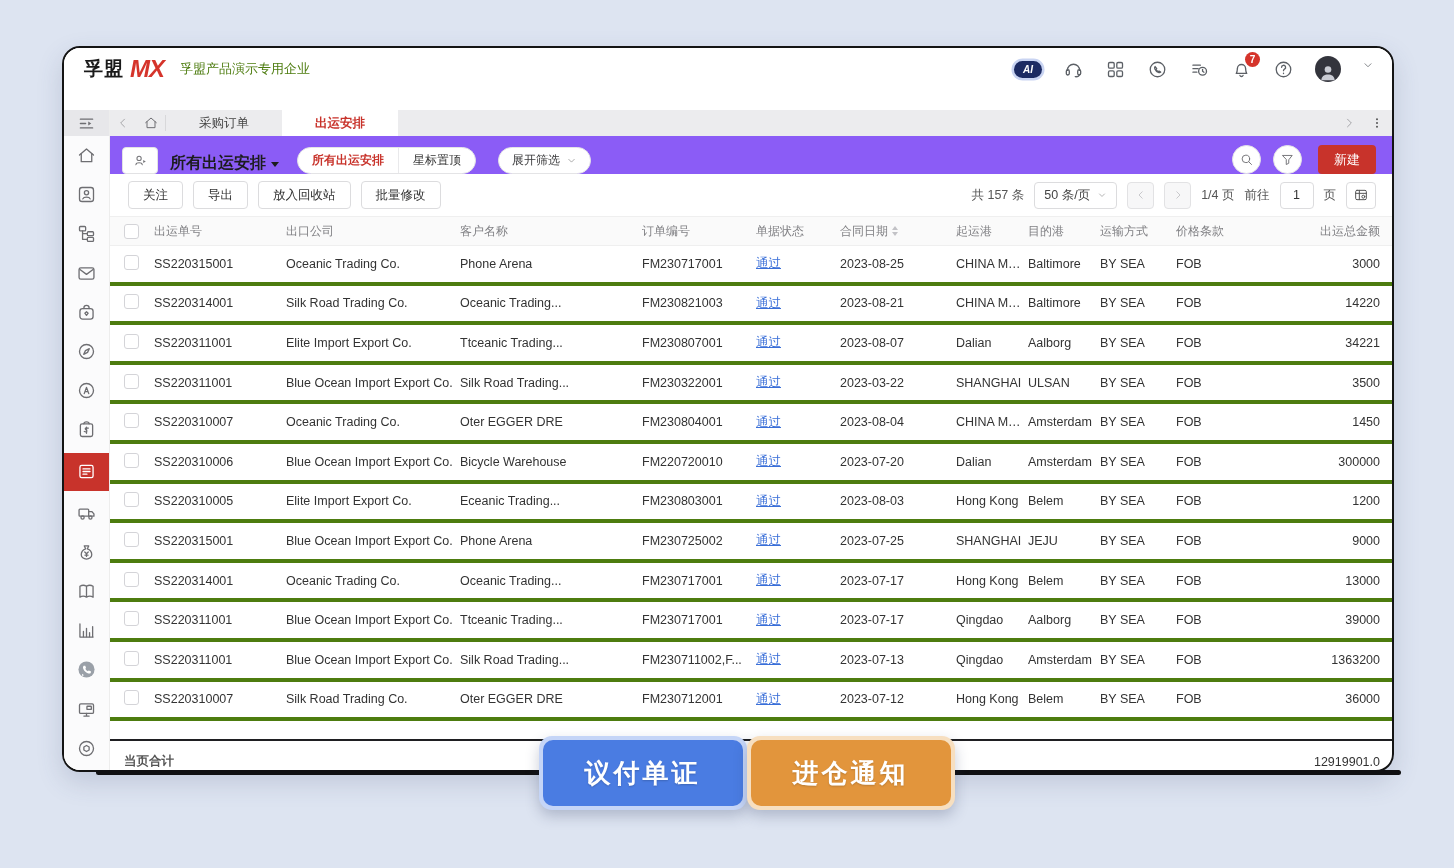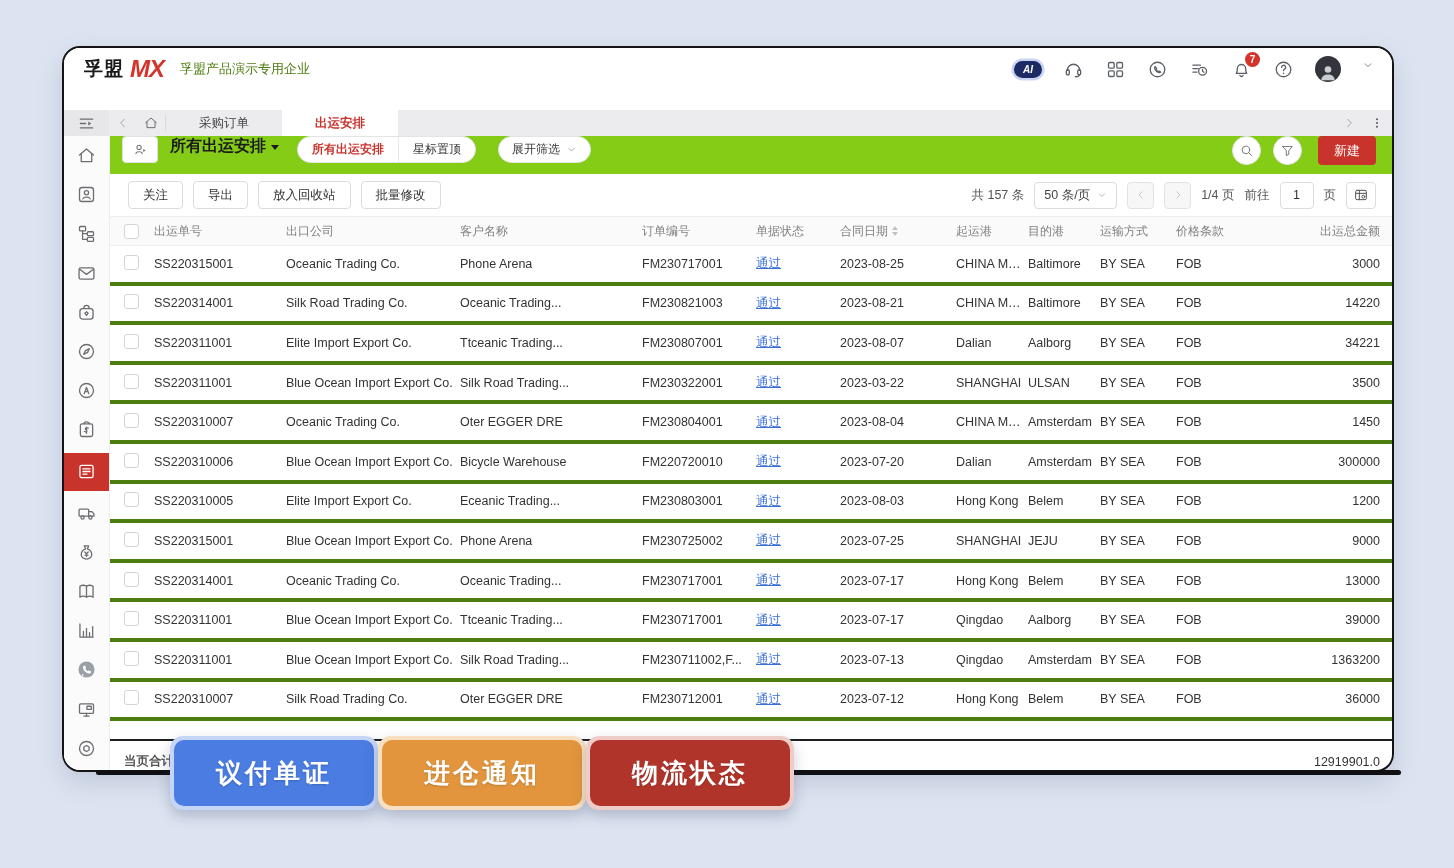--- a/index.html
+++ b/index.html
@@ -60,21 +60,21 @@
   .tab-nav { width:26px; display:flex; align-items:center; justify-content:center; color:#9a9a9e; cursor:pointer; }
   .tab-nav svg { width:14px; height:14px; }
   .tab-home { width:30px; display:flex; align-items:center; justify-content:center; color:#6e6e72; cursor:pointer; border-right:1px solid #d8d8da; }
   .tab-home svg { width:16px; height:16px; }
   .tab { width:116px; height:26px; display:flex; align-items:center; justify-content:center; font-size:12.5px; color:#444; cursor:pointer; }
   .tab.active { background:#fff; color:#c8332b; font-weight:bold; }
   .tab-strip .spacer { flex:1; }
   .tab-more { width:30px; display:flex; align-items:center; justify-content:center; color:#555; cursor:pointer; }
 
   
-  .filter-row { height:38px; flex:0 0 38px; display:flex; align-items:flex-start; padding:0 16px 0 12px; background:#84cc16; }
+  .filter-row { height:38px; flex:0 0 38px; display:flex; align-items:flex-end; padding:0 16px 0 12px; background:#8b5cf6; }
   .user-filter-btn { width:36px; height:27px; border:1px solid #e2e2e4; border-radius:4px; display:flex; align-items:center; justify-content:center; color:#77777b; cursor:pointer; background:#fff; }
   .user-filter-btn svg { width:17px; height:17px; }
   .view-title { margin-left:12px; font-size:16px; font-weight:bold; color:#1c1c1e; cursor:pointer; display:flex; align-items:center; gap:5px; }
   .view-title .caret { width:0; height:0; border-left:4.5px solid transparent; border-right:4.5px solid transparent; border-top:5.5px solid #1c1c1e; margin-top:2px; }
   .pill-group { margin-left:18px; display:flex; align-items:center; border:1px solid #e4e4e6; border-radius:14px; height:27px; overflow:hidden; background:#fff; }
   .pill-seg { padding:0 14px; font-size:12px; display:flex; align-items:center; height:100%; cursor:pointer; }
   .pill-seg.red { color:#c8332b; font-weight:bold; }
   .pill-seg + .pill-seg { border-left:1px solid #e9e9eb; }
   .pill { margin-left:22px; border:1px solid #e4e4e6; border-radius:14px; height:27px; padding:0 13px; display:flex; align-items:center; gap:6px; font-size:12px; color:#3a3a3c; cursor:pointer; background:#fff; }
   .pill svg { width:11px; height:11px; color:#888; }
@@ -115,21 +115,21 @@
 
   
   .table-footer { margin-top:auto; }
   .footer-gap { height:10px; }
   .summary-row { border-top:2px solid #1f1f22; padding-top:12px; font-size:12.5px; color:#3a3a3c; }
   .summary-label { grid-column:1 / 3; padding-left:14px; font-weight:bold; color:#555; }
   .summary-total { grid-column:12; text-align:right; padding-right:14px; color:#333; }
 
   
   .flow-line { position:absolute; left:96px; top:770px; width:1305px; height:5px; background:#101012; border-radius:3px; z-index:5; }
-  .flow-wrap { position:absolute; left:170px; top:736px; width:1153px; display:flex; justify-content:flex-start; z-index:6; }
+  .flow-wrap { position:absolute; left:170px; top:736px; width:1153px; display:flex; justify-content:center; z-index:6; }
   .flow-halo { border-radius:13px; padding:4px; box-shadow:0 6px 14px rgba(40,50,90,.25); }
   .flow-btn { width:200px; height:66px; border-radius:10px; display:flex; align-items:center; justify-content:center; cursor:pointer; }
   .flow-btn span { color:#fff; font-size:26px; font-weight:bold; letter-spacing:3px; text-shadow:0 1px 2px rgba(0,0,0,.18); }
 </style>
 </head>
 <body>
 
 <div class="app-window">
 
   <div class="top-header">
@@ -654,18 +654,13 @@
   </div>
 
 
 
   <div class="flow-halo" style="background: rgb(247, 223, 192);">
     <div class="flow-btn" style="background: rgb(226, 149, 60);">
       <span>进仓通知</span>
     </div>
   </div>
 
-  <div class="flow-halo" style="background: rgb(238, 204, 200);">
-    <div class="flow-btn" style="background: rgb(177, 52, 42);">
-      <span>物流状态</span>
-    </div>
-  </div>
 </div>
 
 </body></html>

